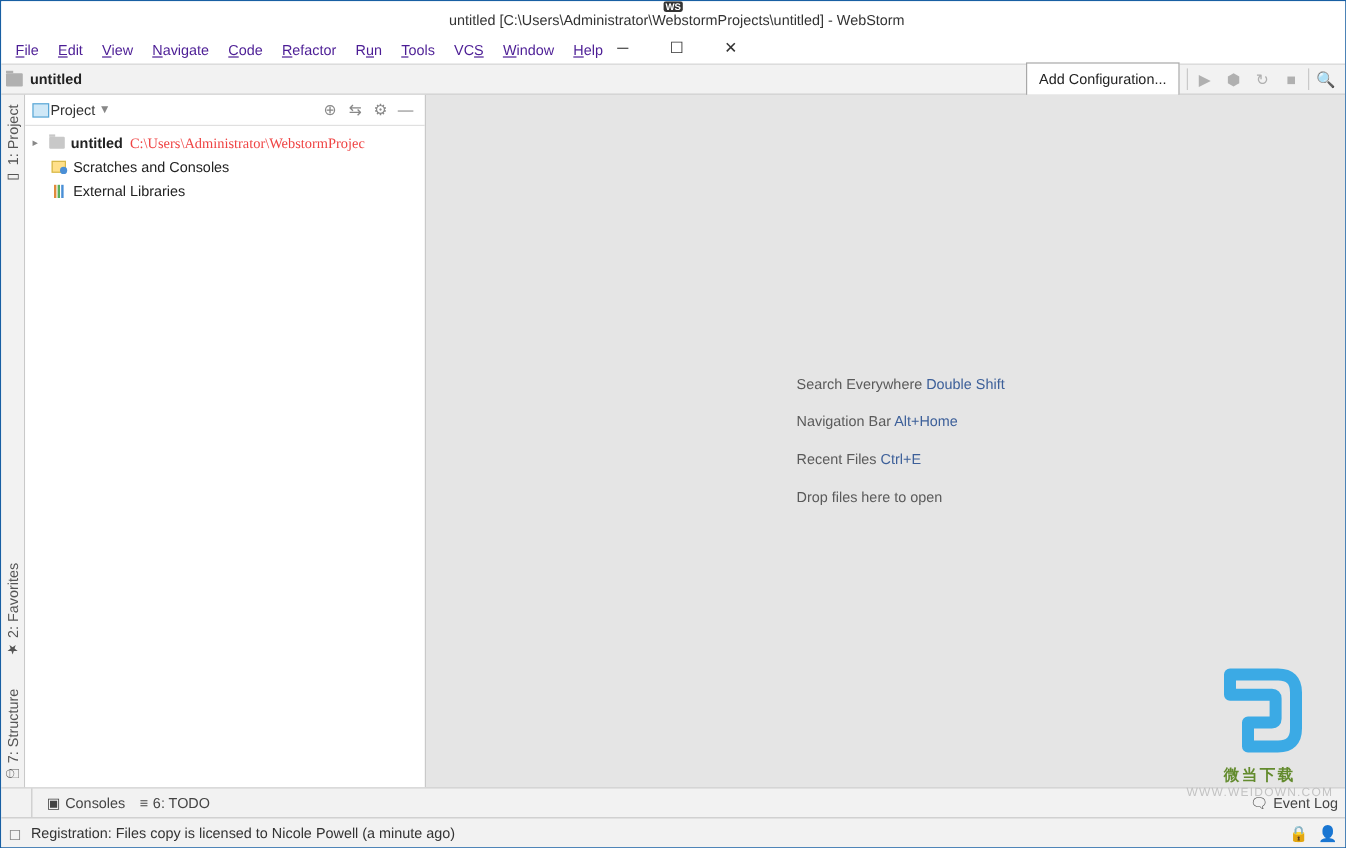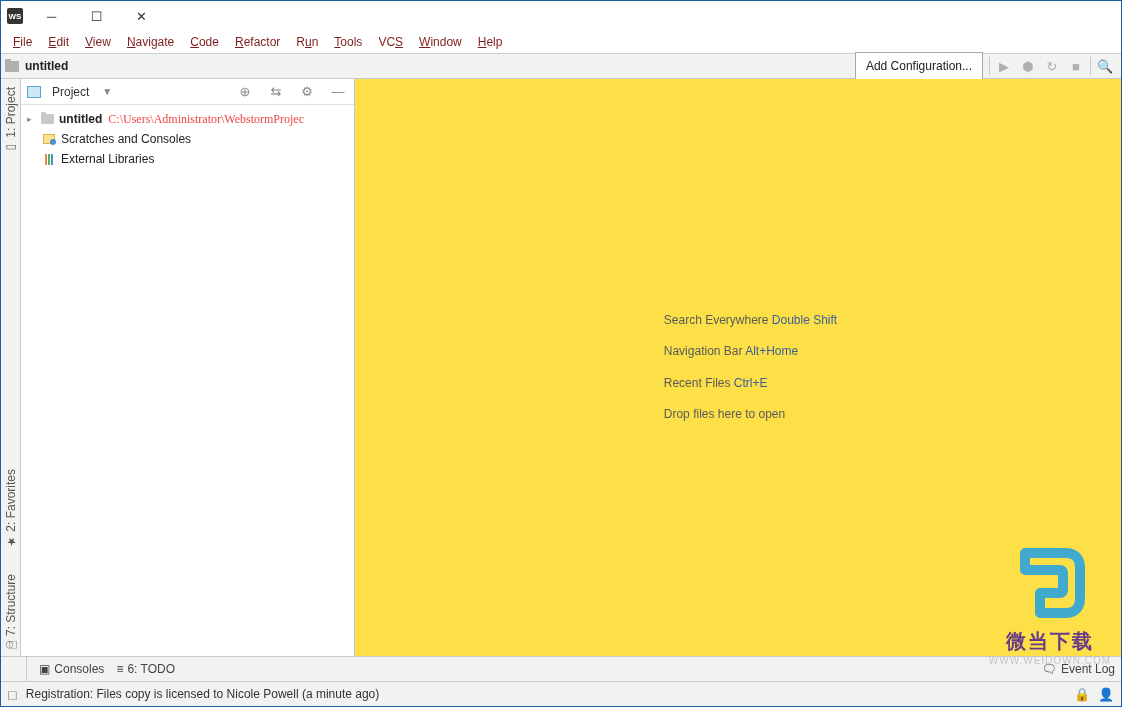--- a/index.html
+++ b/index.html
@@ -1,37 +1,37 @@
 <!DOCTYPE html>
 <html><head>
 <meta charset="utf-8">
 <style>
 * { margin:0; padding:0; box-sizing:border-box; font-family:"Segoe UI",Arial,sans-serif; font-size:12px; }
 body { background:#fff; width:1122px; height:707px; overflow:hidden; position:relative; border:1px solid #185fa3; }
-.titlebar { height:30px; display:flex; align-items:center; padding:0 0 0 6px; background:#fff; }
+.titlebar { height:30px; display:flex; align-items:center; padding:0 0 0 6px; background:#fff;flex-direction:column; }
 .titlebar .ws-icon { width:16px; height:16px; background:#333; color:#fff; font-size:8px; font-weight:bold; display:flex; align-items:center; justify-content:center; margin-right:6px; border-radius:2px;}
 .titlebar .title { color:#333; flex:1; }
 .titlebar .winbtns { display:flex; }
 .titlebar .winbtn { width:45px; height:30px; display:flex; align-items:center; justify-content:center; color:#333; font-size:13px; }
 .menubar { height:23px; display:flex; align-items:center; padding:0 6px; gap:4px; background:#fff; border-bottom:1px solid #ccc;}
-.menubar .mitem { padding:2px 6px; color:#7f1d1d; }
+.menubar .mitem { padding:2px 6px; color:#4c1d95; }
 .menubar .mitem .ul { text-decoration:underline; }
 .navbar { height:25px; background:#f2f2f2; display:flex; align-items:center; padding:0 4px; border-bottom:1px solid #c9c9c9;}
 .navbar .folder-icon { width:14px; height:11px; background:#b0b0b0; margin-right:6px; border-radius:1px; position:relative;}
 .navbar .folder-icon::before { content:''; position:absolute; top:-2px; left:0; width:6px; height:2px; background:#b0b0b0;}
 .navbar .crumb { font-weight:bold; color:#222; }
 .navbar .spacer { flex:1; }
 .navbar .addconf { border:1px solid #a8a8a8; background:#fff; padding:6px 10px; margin-right:4px; color:#222;}
 .navbar .tbtn { width:24px; height:22px; display:flex; align-items:center; justify-content:center; color:#b0b0b0; font-size:13px;}
 .navbar .sep { width:1px; height:18px; background:#c9c9c9; margin:0 2px;}
 .main { display:flex; height:577px; position:relative; }
 .leftgutter { width:20px; background:#f2f2f2; border-right:1px solid #c9c9c9; display:flex; flex-direction:column; align-items:center; padding-top:2px; gap:14px;}
 .leftgutter .vtab { writing-mode:vertical-rl; transform:rotate(180deg); font-size:11px; color:#555; padding:6px 2px; cursor:default;}
 .projpanel { width:334px; background:#fff; border-right:1px solid #c9c9c9; display:flex; flex-direction:column;}
-.projhdr { height:26px; display:flex; align-items:center; padding:0 6px; border-bottom:1px solid #e0e0e0; gap:11px;}
+.projhdr { height:26px; display:flex; align-items:center; padding:0 6px; border-bottom:1px solid #e0e0e0; gap:1px;}
 .projhdr .picon { width:14px; height:12px; border:1px solid #5aa7d6; background:#cfe8f7;}
 .projhdr .plabel { color:#333; margin-right:2px;}
 .projhdr .dd { color:#888; font-size:10px;}
 .projhdr .pspacer { flex:1;}
 .projhdr .pbtn { width:20px; height:20px; display:flex; align-items:center; justify-content:center; color:#888; font-size:13px;}
 .tree { padding:4px 0; }
 .tree-row { display:flex; align-items:center; height:20px; padding-left:6px; white-space:nowrap; overflow:hidden;}
 .tree-row .arrow { width:12px; color:#888; font-size:9px;}
 .tree-row .ticon { width:16px; display:flex; align-items:center; justify-content:center; margin-right:4px;}
 .tree-row .tlabel { color:#222;}
@@ -40,41 +40,42 @@
 .tree-row.indent { padding-left:20px;}
 .folder { width:13px; height:10px; background:#c8c8c8; position:relative; border-radius:1px;}
 .folder::before{content:'';position:absolute;top:-2px;left:0;width:5px;height:2px;background:#c8c8c8;}
 .libicon { display:flex; gap:1px;}
 .libicon span{ width:2px; height:11px;}
 .libicon span:nth-child(1){background:#e08a3c;}
 .libicon span:nth-child(2){background:#5ab05a;}
 .libicon span:nth-child(3){background:#4a8fd6;}
 .scicon { width:12px; height:10px; background:#ffe08a; border:1px solid #d6b84a; position:relative;}
 .scicon::after{content:'';position:absolute;right:-2px;bottom:-2px;width:6px;height:6px;background:#4a8fd6;border-radius:50%;}
-.editor { flex:1; background:#fde047; display:flex; align-items:center; justify-content:center;padding-left:25px;}
+.editor { flex:1; background:#e5e5e5; display:flex; align-items:center; justify-content:center;padding-left:25px;}
 .tips { text-align:left; color:#5a5a5a; font-size:15px; line-height:2.6;}
 .tips .tip-row { display:block;}
 .tips .sc { color:#3c5f99;}
 .bottombar { height:25px; background:#f2f2f2; border-top:1px solid #c9c9c9; display:flex; align-items:center; padding:0 6px; gap:12px;}
 .bottombar .btab { display:flex; align-items:center; gap:4px; color:#444;}
 .bottombar .bspacer { flex:1;}
 .statusbar { height:25px; background:#f2f2f2; border-top:1px solid #c9c9c9; display:flex; align-items:center; padding:0 6px; gap:8px;}
 .statusbar .stext { color:#333;}
 .statusbar .sspacer { flex:1;}
 .statusbar .sicon { color:#888; font-size:13px;}
 .watermark { position:absolute; right:10px; bottom:40px; text-align:center; pointer-events:none; opacity:0.85;}
 .watermark svg { display:block; margin:0 auto;}
-.watermark .wtext { font-size:20px; color:#4c1d95; font-weight:bold; letter-spacing:2px;}
+.watermark .wtext { font-size:13px; color:#4d7c0f; font-weight:bold; letter-spacing:2px;}
 .watermark .wurl { font-size:10px; color:#bbb; letter-spacing:1px;}
 </style>
 </head>
 <body>
 
 <div class="titlebar">
   <div class="ws-icon">WS</div>
+  <div class="title">untitled [C:\Users\Administrator\WebstormProjects\untitled] - WebStorm</div>
   <div class="winbtns">
     <div class="winbtn">─</div>
     <div class="winbtn">☐</div>
     <div class="winbtn">✕</div>
   </div>
 </div>
 
 <div class="menubar">
   <span class="mitem"><span class="ul">F</span>ile</span>
   <span class="mitem"><span class="ul">E</span>dit</span>

